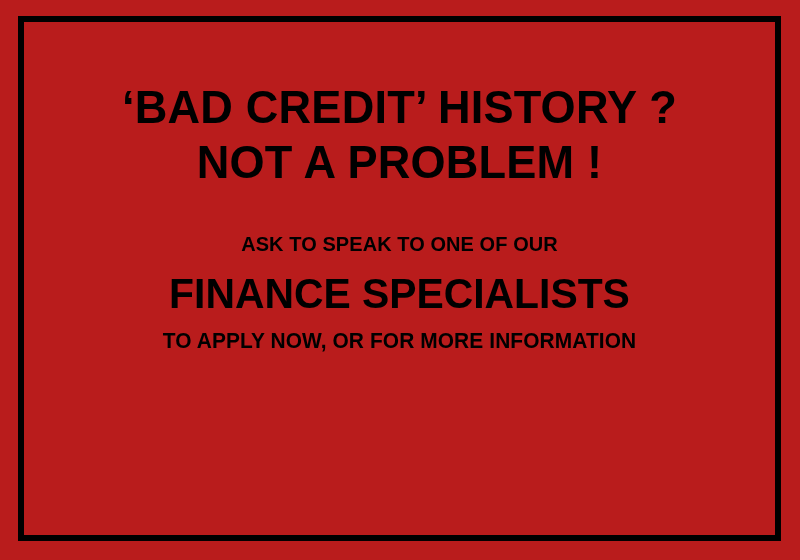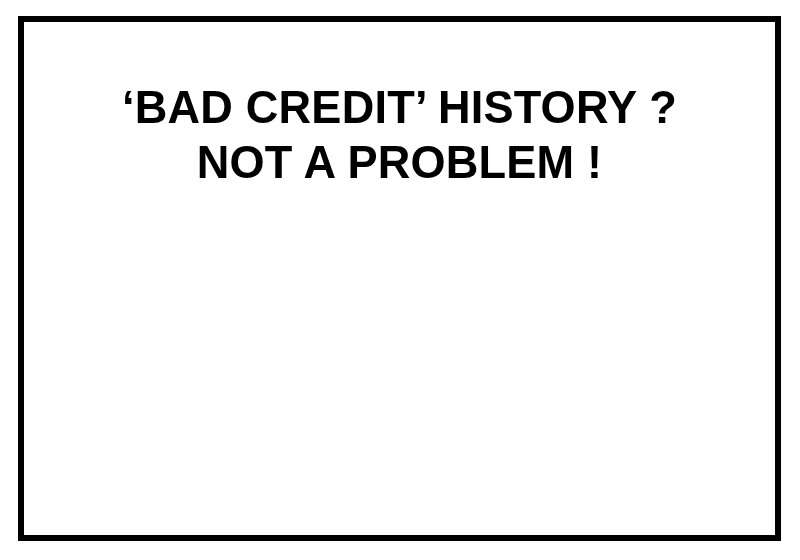--- a/index.html
+++ b/index.html
@@ -11,21 +11,21 @@
     height: 560px;
     background: #00ff00;
     font-family: "Liberation Sans", sans-serif;
     overflow: hidden;
   }
 
   .poster {
     position: relative;
     width: 800px;
     height: 560px;
-    background: #ffffff;
+    background: #b91c1c;
     box-sizing: border-box;
   }
 
   .frame {
     position: absolute;
     left: 18px;
     top: 16px;
     width: 763px;
     height: 525px;
     border: 6px solid #000000;
@@ -125,15 +125,20 @@
   <div class="frame"></div>
 
   <div class="content">
 
     <div class="headline">
       <span class="headline-line">‘BAD CREDIT’ HISTORY ?</span>
       <span class="headline-line">NOT A PROBLEM !</span>
     </div>
 
 
+    <div class="cta-block">
+      <span class="cta-lead">ASK TO SPEAK TO ONE OF OUR</span>
+      <span class="cta-headline">FINANCE SPECIALISTS</span>
+      <span class="cta-footer">TO APPLY NOW, OR FOR MORE INFORMATION</span>
+    </div>
 
   </div>
 </div>
 
 </body></html>

